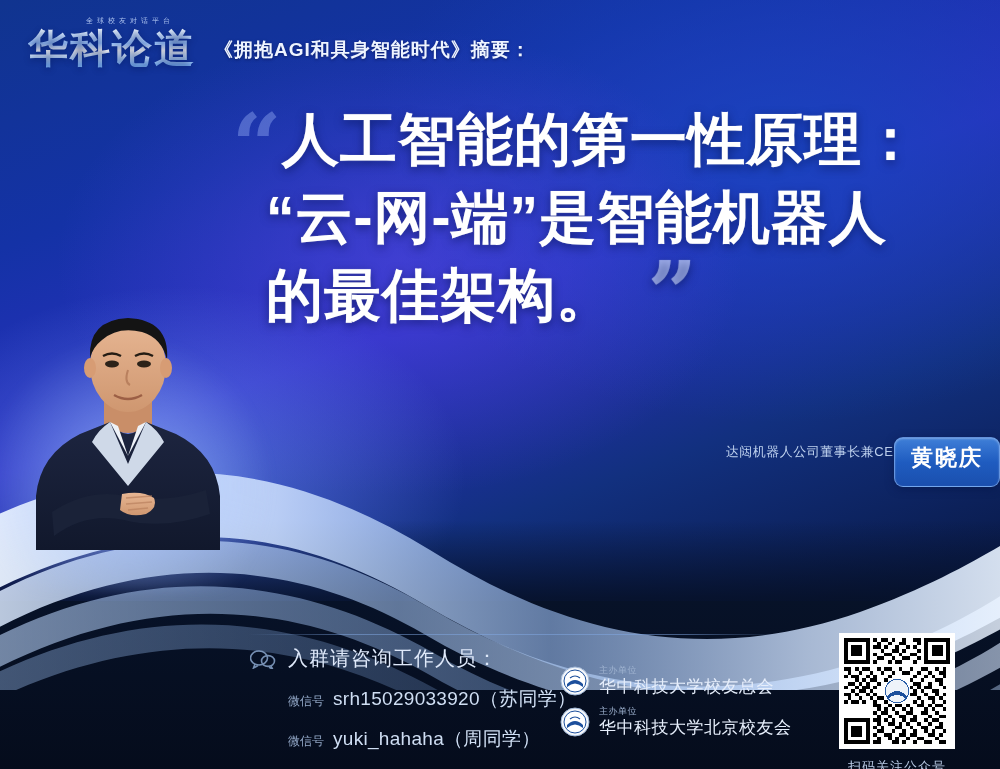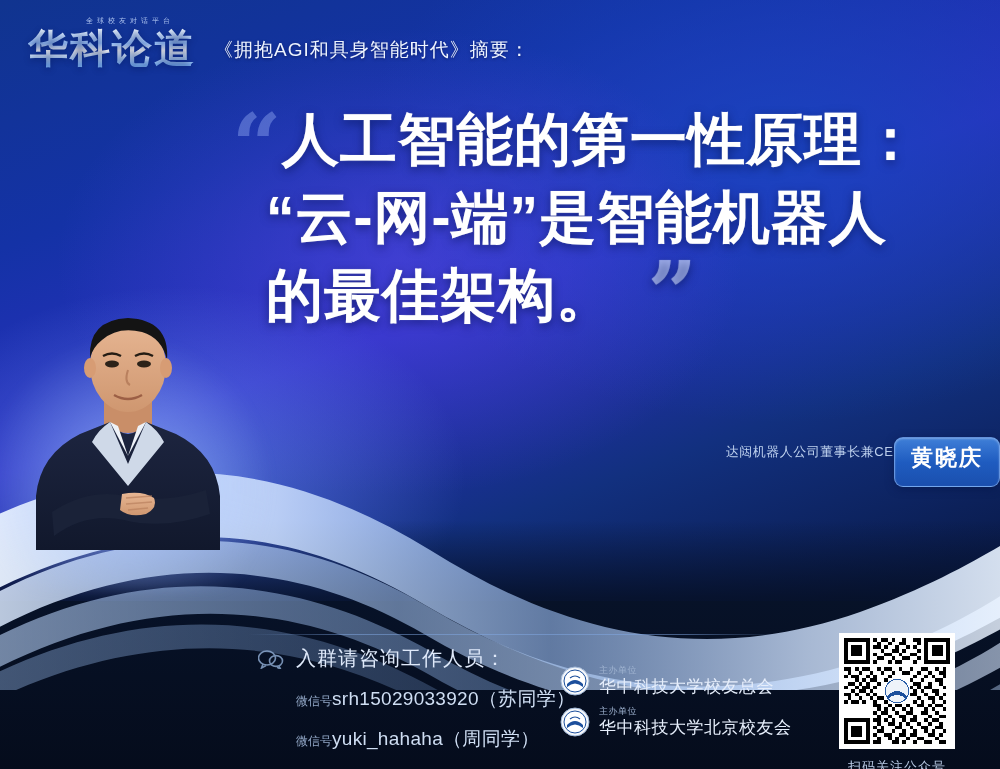--- a/index.html
+++ b/index.html
@@ -40,20 +40,21 @@
   .logo-main{
     font-size:40px; font-weight:bold; letter-spacing:2px;
     background:linear-gradient(180deg,#eaf4ff 4%,#9cc6ff 38%,#ffffff 56%,#7fb4f5 92%);
     -webkit-background-clip:text; background-clip:text; color:transparent;
     text-shadow:0 2px 6px rgba(0,20,80,.45);
     line-height:1;
   }
   .header-title{
     font-size:19px; color:#eef4ff; letter-spacing:1px; padding-bottom:5px;
     text-shadow:0 1px 3px rgba(0,10,50,.5);
+    font-weight:bold;
   }
 
   
   .quote-block{ position:absolute; left:232px; top:100px; width:740px; }
   .qmark{
     font-family:"DejaVu Serif","Liberation Serif",serif;
     font-size:86px; line-height:1; color:rgba(150,175,245,.42);
     font-weight:bold;
   }
   .qmark-open{ position:absolute; left:0; top:2px; }
@@ -85,25 +86,25 @@
     position:absolute; left:-40px; top:30px; width:300px; height:260px;
     background:radial-gradient(ellipse at 50% 60%, rgba(170,200,255,.55) 0%, rgba(150,180,255,0) 68%);
     filter:blur(6px);
   }
 
   
   .divider{
     position:absolute; left:248px; width:534px; top:634px; height:1px;
     background:linear-gradient(90deg,rgba(120,160,220,0) 0%,rgba(130,170,230,.5) 18%,rgba(130,170,230,.5) 82%,rgba(120,160,220,0) 100%);
   }
-  .footer{ position:absolute; left:258px; top:645px; width:560px; }
+  .footer{ position:absolute; left:250px; top:645px; width:560px; }
   .f-head{ display:flex; align-items:center; gap:12px; }
   .wechat-icon{ width:26px; height:20px; opacity:.85; }
   .f-title{ font-size:20px; color:#dfe9fa; letter-spacing:1px; }
-  .wx-row{ font-size:14px; color:#b9cbe6; margin-top:14px; padding-left:38px; display:flex; align-items:baseline; }
+  .wx-row{ font-size:14px; color:#b9cbe6; margin-top:14px; padding-left:38px; display:flex; align-items:baseline; gap:9px; }
   .wx-label{ font-size:12px; color:#93a8c7; }
   .wx-id{ font-size:19px; color:#cfdef3; letter-spacing:.3px; }
 
   .orgs{ position:absolute; left:560px; top:666px; }
   .org{ display:flex; align-items:center; gap:9px; margin-bottom:11px; }
   .org-seal{ width:30px; height:30px; flex:0 0 30px; }
   .org-txt{ line-height:1.05; }
   .org-kind{ font-size:9px; color:#9fb3d0; letter-spacing:.5px; display:block; margin-bottom:2px;}
   .org-name{ font-size:17px; color:#e6eefb; letter-spacing:.5px; display:block; }
 

